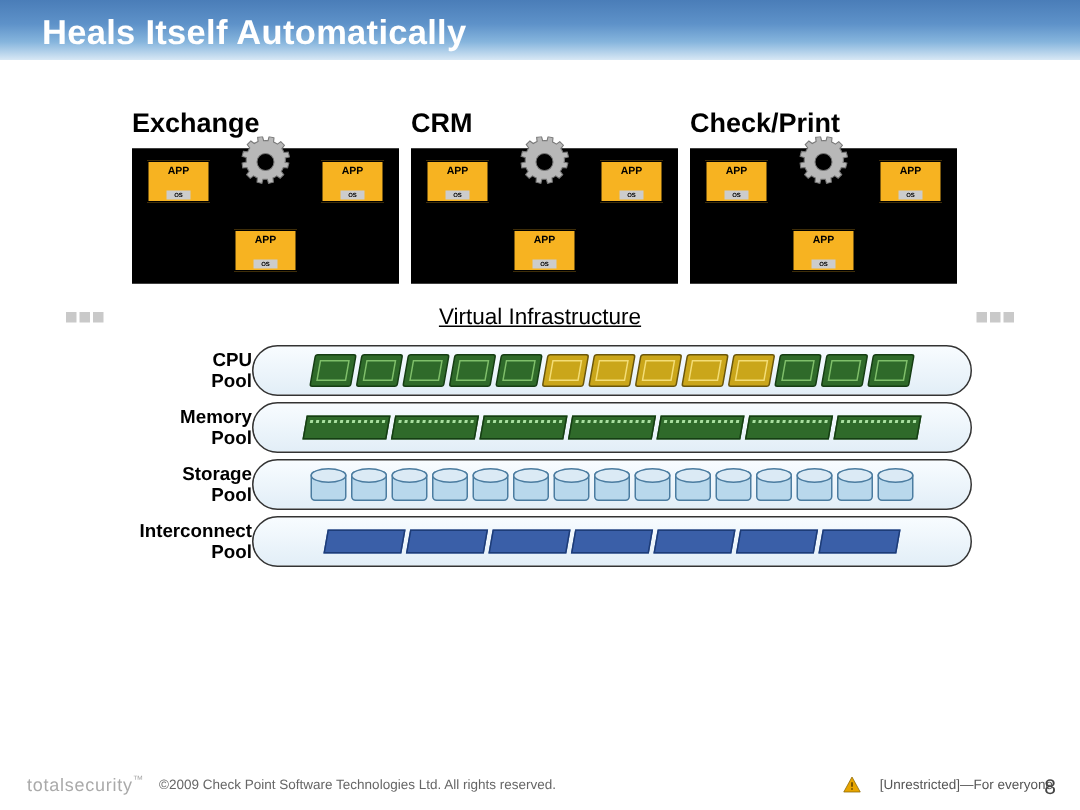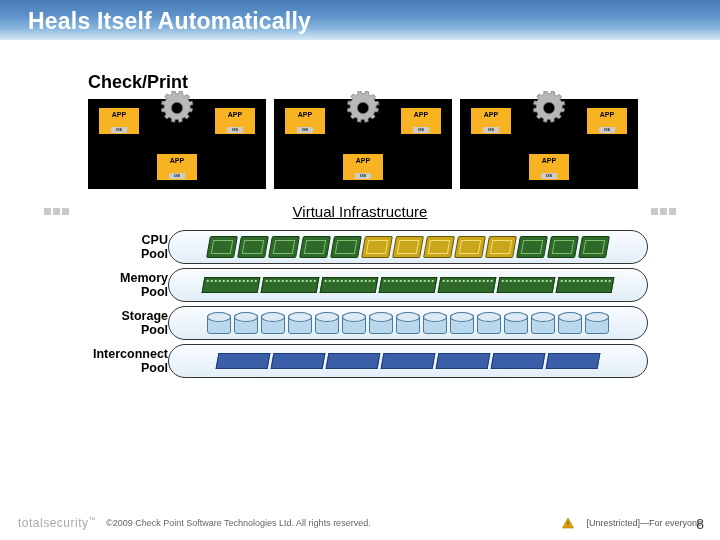--- a/index.html
+++ b/index.html
@@ -121,20 +121,22 @@
 </head>
 <body>
 
 <div class="header">
   <div class="title">Heals Itself Automatically</div>
 </div>
 
 <div class="stage">
 
   <div class="group-labels">
+    <span>Exchange</span>
+    <span>CRM</span>
     <span>Check/Print</span>
   </div>
 
   <div class="groups">
 
     <div class="group">
       <div class="gear">
         <svg viewBox="0 0 24 24">
             <path d="M12 8a4 4 0 1 0 0 8 4 4 0 0 0 0-8zm9 4l2 .5-.6 2.3-2-.2a9 9 0 0 1-1 1.8l1.2 1.6-1.7 1.7-1.6-1.2a9 9 0 0 1-1.8 1l.2 2-2.3.6-.5-2a9 9 0 0 1-2.1 0l-.5 2-2.3-.6.2-2a9 9 0 0 1-1.8-1l-1.6 1.2-1.7-1.7 1.2-1.6a9 9 0 0 1-1-1.8l-2 .2L1 12.5l2-.5a9 9 0 0 1 0-2.1l-2-.5L1.6 7l2 .2a9 9 0 0 1 1-1.8L3.4 3.8l1.7-1.7 1.6 1.2a9 9 0 0 1 1.8-1l-.2-2L10.6 0l.5 2a9 9 0 0 1 2.1 0l.5-2 2.3.6-.2 2a9 9 0 0 1 1.8 1l1.6-1.2 1.7 1.7-1.2 1.6a9 9 0 0 1 1 1.8l2-.2.6 2.3-2 .5a9 9 0 0 1 0 2.1z"></path>
           </svg>

